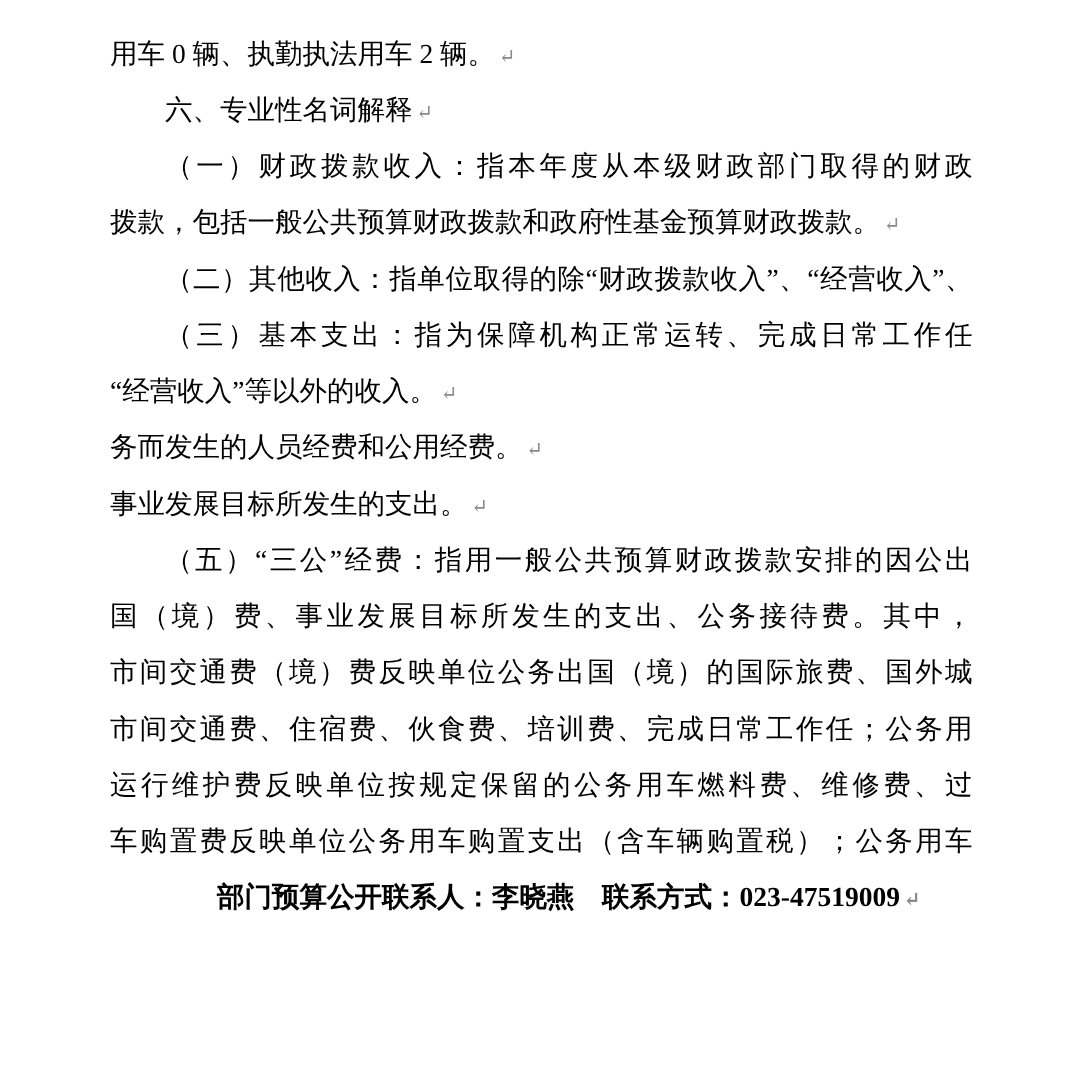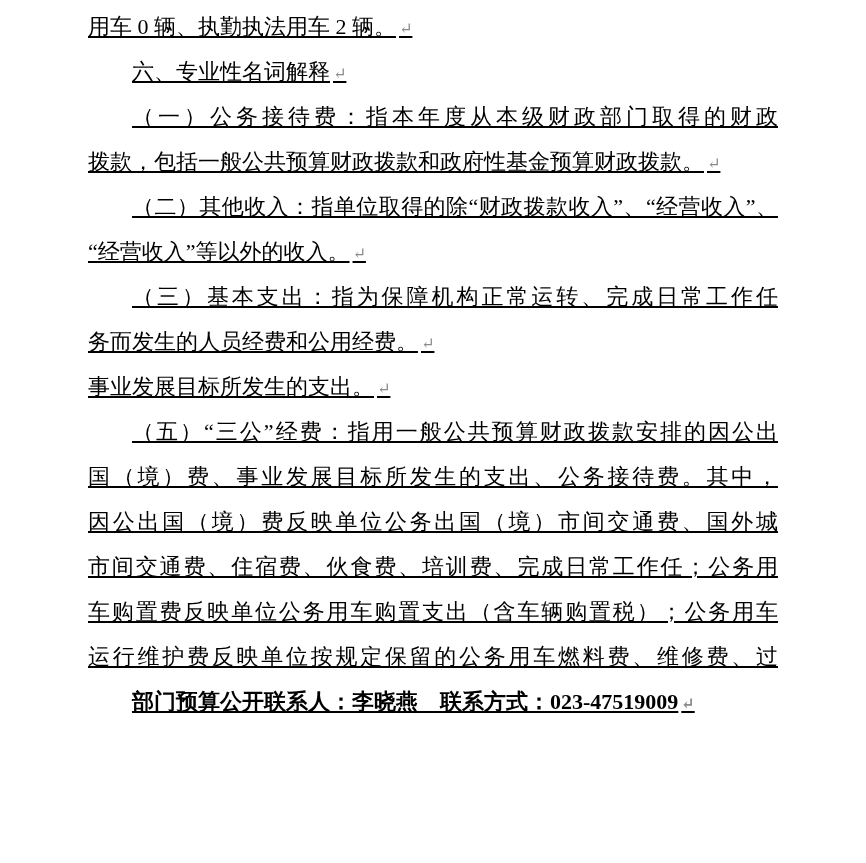--- a/index.html
+++ b/index.html
@@ -10,84 +10,84 @@
   .page {
     position: relative;
     width: 866px;
     height: 863px;
     background: #ffffff;
     color: #000000;
     overflow: hidden;
     font-family: "Liberation Serif", "DejaVu Serif", serif;
   }
   .doc-body {
-    padding: 4px 88px 0 88px;
-    text-decoration: underline;
+    padding: 20px 88px 0 88px;
   }
   .line {
     height: 45px;
     line-height: 45px;
     font-size: 22px;
     white-space: nowrap;
     color: #000000;
   }
   .indent {
     padding-left: 44px; 
   }
   .jus {
     white-space: normal;
     text-align: justify;
     text-align-last: justify;
     overflow: hidden;
   }
   .bold {
     font-weight: 700;
+    text-align: center;
   }
   .pmark {
     color: #8a8a8a;
     font-size: 16px;
     margin-left: 3px;
     vertical-align: baseline;
   }
 </style>
 </head>
 <body>
 
 <div class="page">
   <div class="doc-body">
 
     <div class="line"><span>用车 0 辆、执勤执法用车 2 辆。</span><span class="pmark">↵</span></div>
 
     <div class="line indent"><span>六、专业性名词解释</span><span class="pmark">↵</span></div>
 
-    <div class="line indent jus"><span>（一）公务接待费：指本年度从本级财政部门取得的财政</span></div>
+    <div class="line indent jus"><span>（一）财政拨款收入：指本年度从本级财政部门取得的财政</span></div>
 
     <div class="line"><span>拨款，包括一般公共预算财政拨款和政府性基金预算财政拨款。</span><span class="pmark">↵</span></div>
 
     <div class="line indent jus"><span>（二）其他收入：指单位取得的除“财政拨款收入”、“经营收入”、</span></div>
 
+    <div class="line indent jus"><span>（三）基本支出：指为保障机构正常运转、完成日常工作任</span></div>
+
     <div class="line"><span>“经营收入”等以外的收入。</span><span class="pmark">↵</span></div>
-
-    <div class="line indent jus"><span>（三）基本支出：指为保障机构正常运转、完成日常工作任</span></div>
 
     <div class="line"><span>务而发生的人员经费和公用经费。</span><span class="pmark">↵</span></div>
 
 
     <div class="line"><span>事业发展目标所发生的支出。</span><span class="pmark">↵</span></div>
 
     <div class="line indent jus"><span>（五）“三公”经费：指用一般公共预算财政拨款安排的因公出</span></div>
 
     <div class="line jus"><span>国（境）费、事业发展目标所发生的支出、公务接待费。其中，</span></div>
 
-    <div class="line jus"><span>因公出国（境）费反映单位公务出国（境）市间交通费、国外城</span></div>
+    <div class="line jus"><span>市间交通费（境）费反映单位公务出国（境）的国际旅费、国外城</span></div>
 
     <div class="line jus"><span>市间交通费、住宿费、伙食费、培训费、完成日常工作任；公务用</span></div>
 
+    <div class="line jus"><span>运行维护费反映单位按规定保留的公务用车燃料费、维修费、过</span></div>
+
     <div class="line jus"><span>车购置费反映单位公务用车购置支出（含车辆购置税）；公务用车</span></div>
-
-    <div class="line jus"><span>运行维护费反映单位按规定保留的公务用车燃料费、维修费、过</span></div>
 
 
 
     <div class="line indent bold"><span>部门预算公开联系人：李晓燕　联系方式：023-47519009</span><span class="pmark">↵</span></div>
 
   </div>
 </div>
 
 </body></html>

